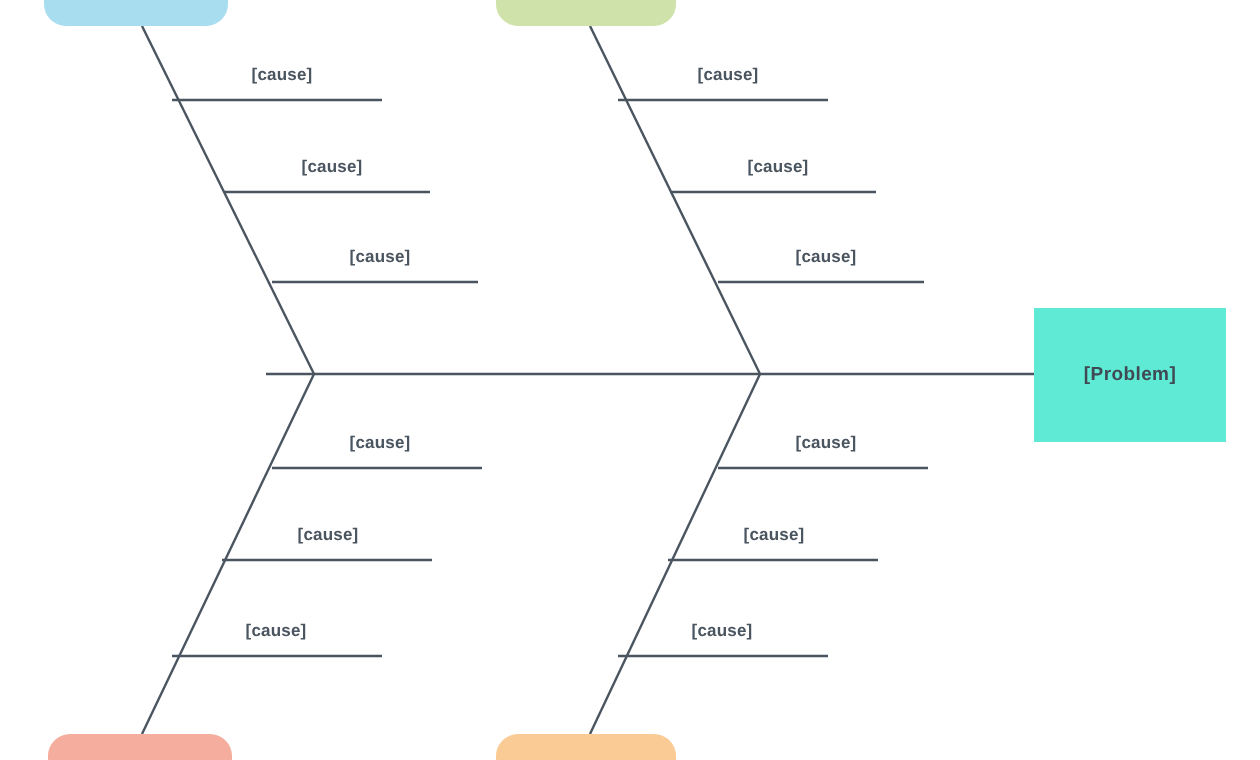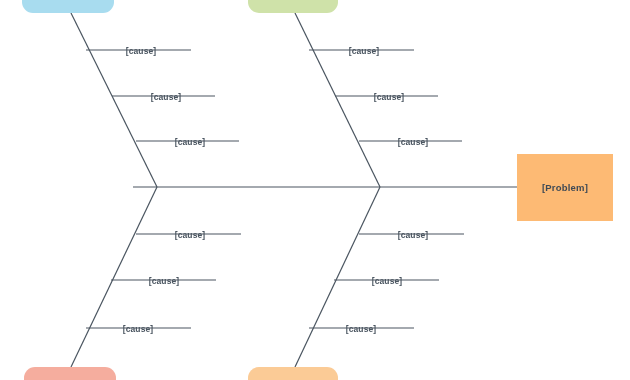--- a/index.html
+++ b/index.html
@@ -53,21 +53,20 @@
     white-space: nowrap;
   }
   .cause-label {
     position: absolute;
     font-size: 8.5px;
     font-weight: bold;
     color: #4a5560;
     letter-spacing: 0.1px;
     white-space: nowrap;
     transform: translateX(-50%);
-    margin-top: 14px;
   }
 </style>
 </head>
 <body>
 
 <div id="diagram-root">
 
   <svg id="fishbone-svg" viewBox="0 0 630 380" xmlns="http://www.w3.org/2000/svg">
     <g id="svg-lines" stroke="#4a5560" stroke-width="1.2" fill="none" shape-rendering="geometricPrecision">
         <line x1="133" y1="187" x2="517" y2="187"></line>
@@ -96,21 +95,21 @@
   <div class="cat-box" style="left: 248px; top: -32px; width: 90px; height: 45px; background: rgb(207, 226, 169);">
     
   </div>
   <div class="cat-box" style="left: 24px; top: 367px; width: 92px; height: 45px; background: rgb(245, 173, 158);">
     
   </div>
   <div class="cat-box" style="left: 248px; top: 367px; width: 90px; height: 45px; background: rgb(251, 203, 150);">
     
   </div>
 
-  <div class="problem-box" style="left: 517px; top: 154px; width: 96px; height: 67px; background: #fdba74;">
+  <div class="problem-box" style="left: 517px; top: 154px; width: 96px; height: 67px; background: #5eead4;">
     <span>[Problem]</span>
   </div>
 
   <div id="cause-labels">
       <div class="cause-label" style="left: 141px; top: 32px;">[cause]</div>
       <div class="cause-label" style="left: 166px; top: 78px;">[cause]</div>
       <div class="cause-label" style="left: 190px; top: 123px;">[cause]</div>
       <div class="cause-label" style="left: 364px; top: 32px;">[cause]</div>
       <div class="cause-label" style="left: 389px; top: 78px;">[cause]</div>
       <div class="cause-label" style="left: 413px; top: 123px;">[cause]</div>

